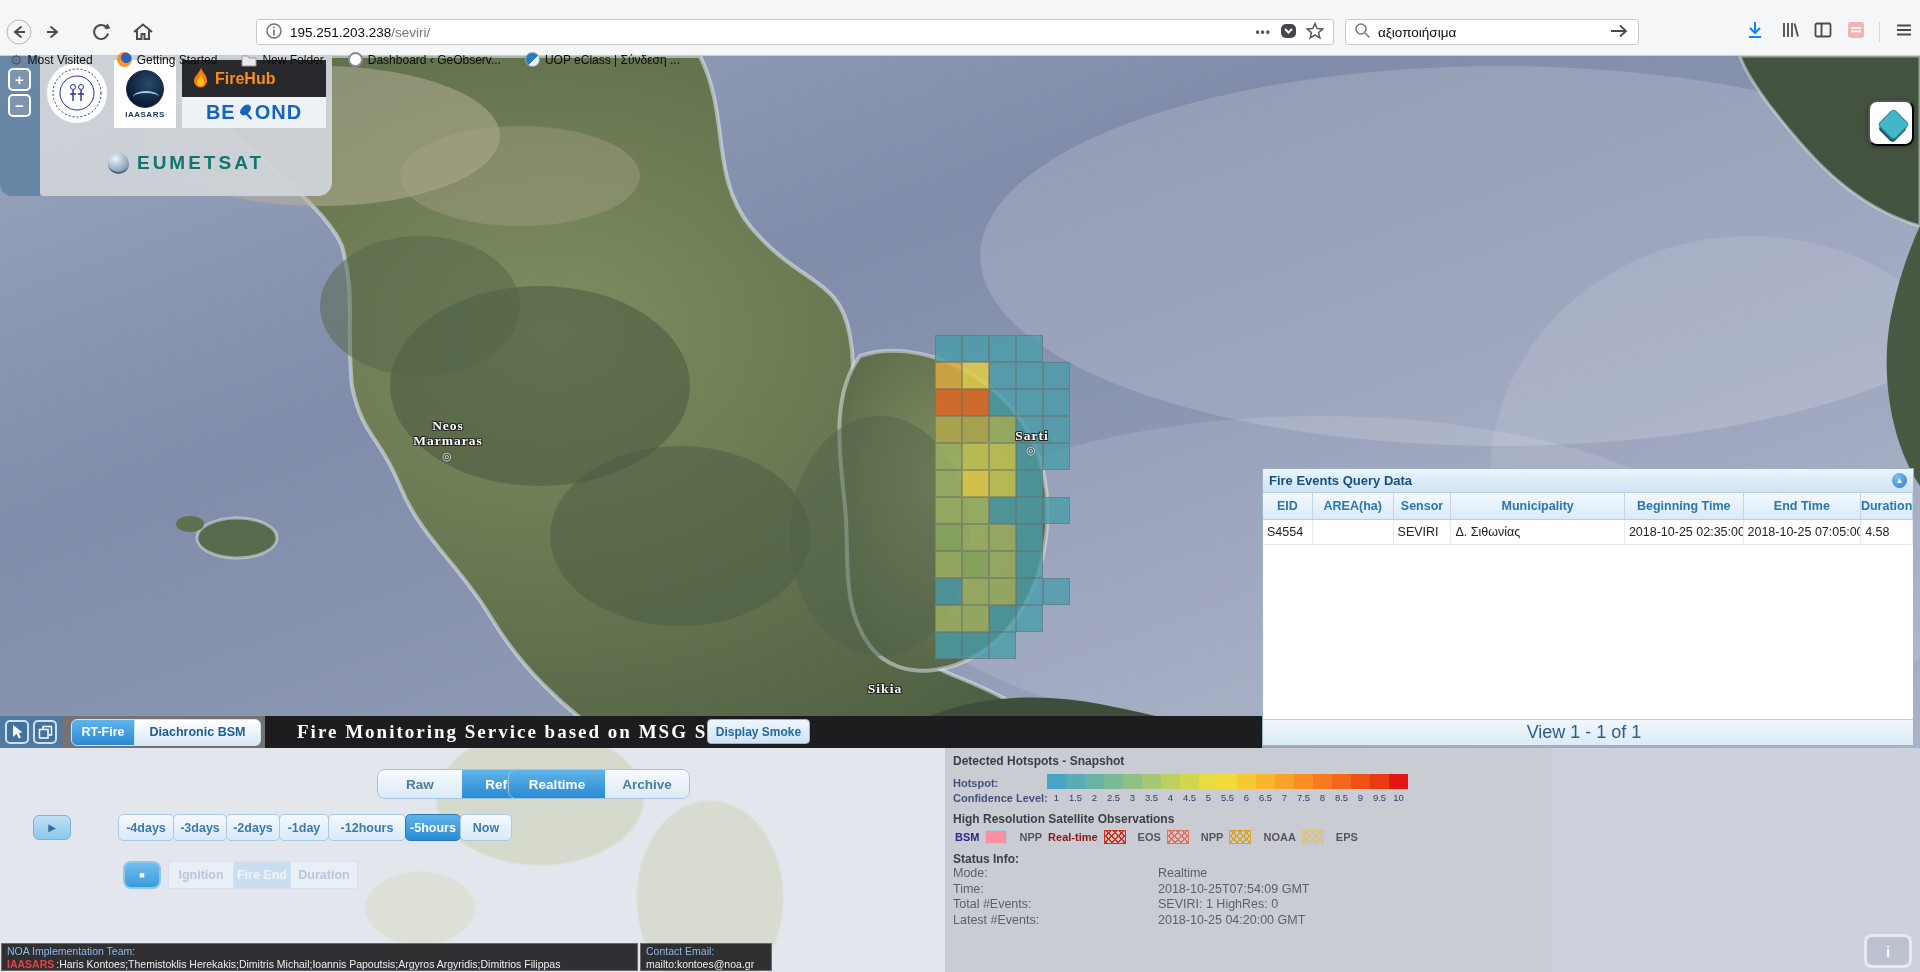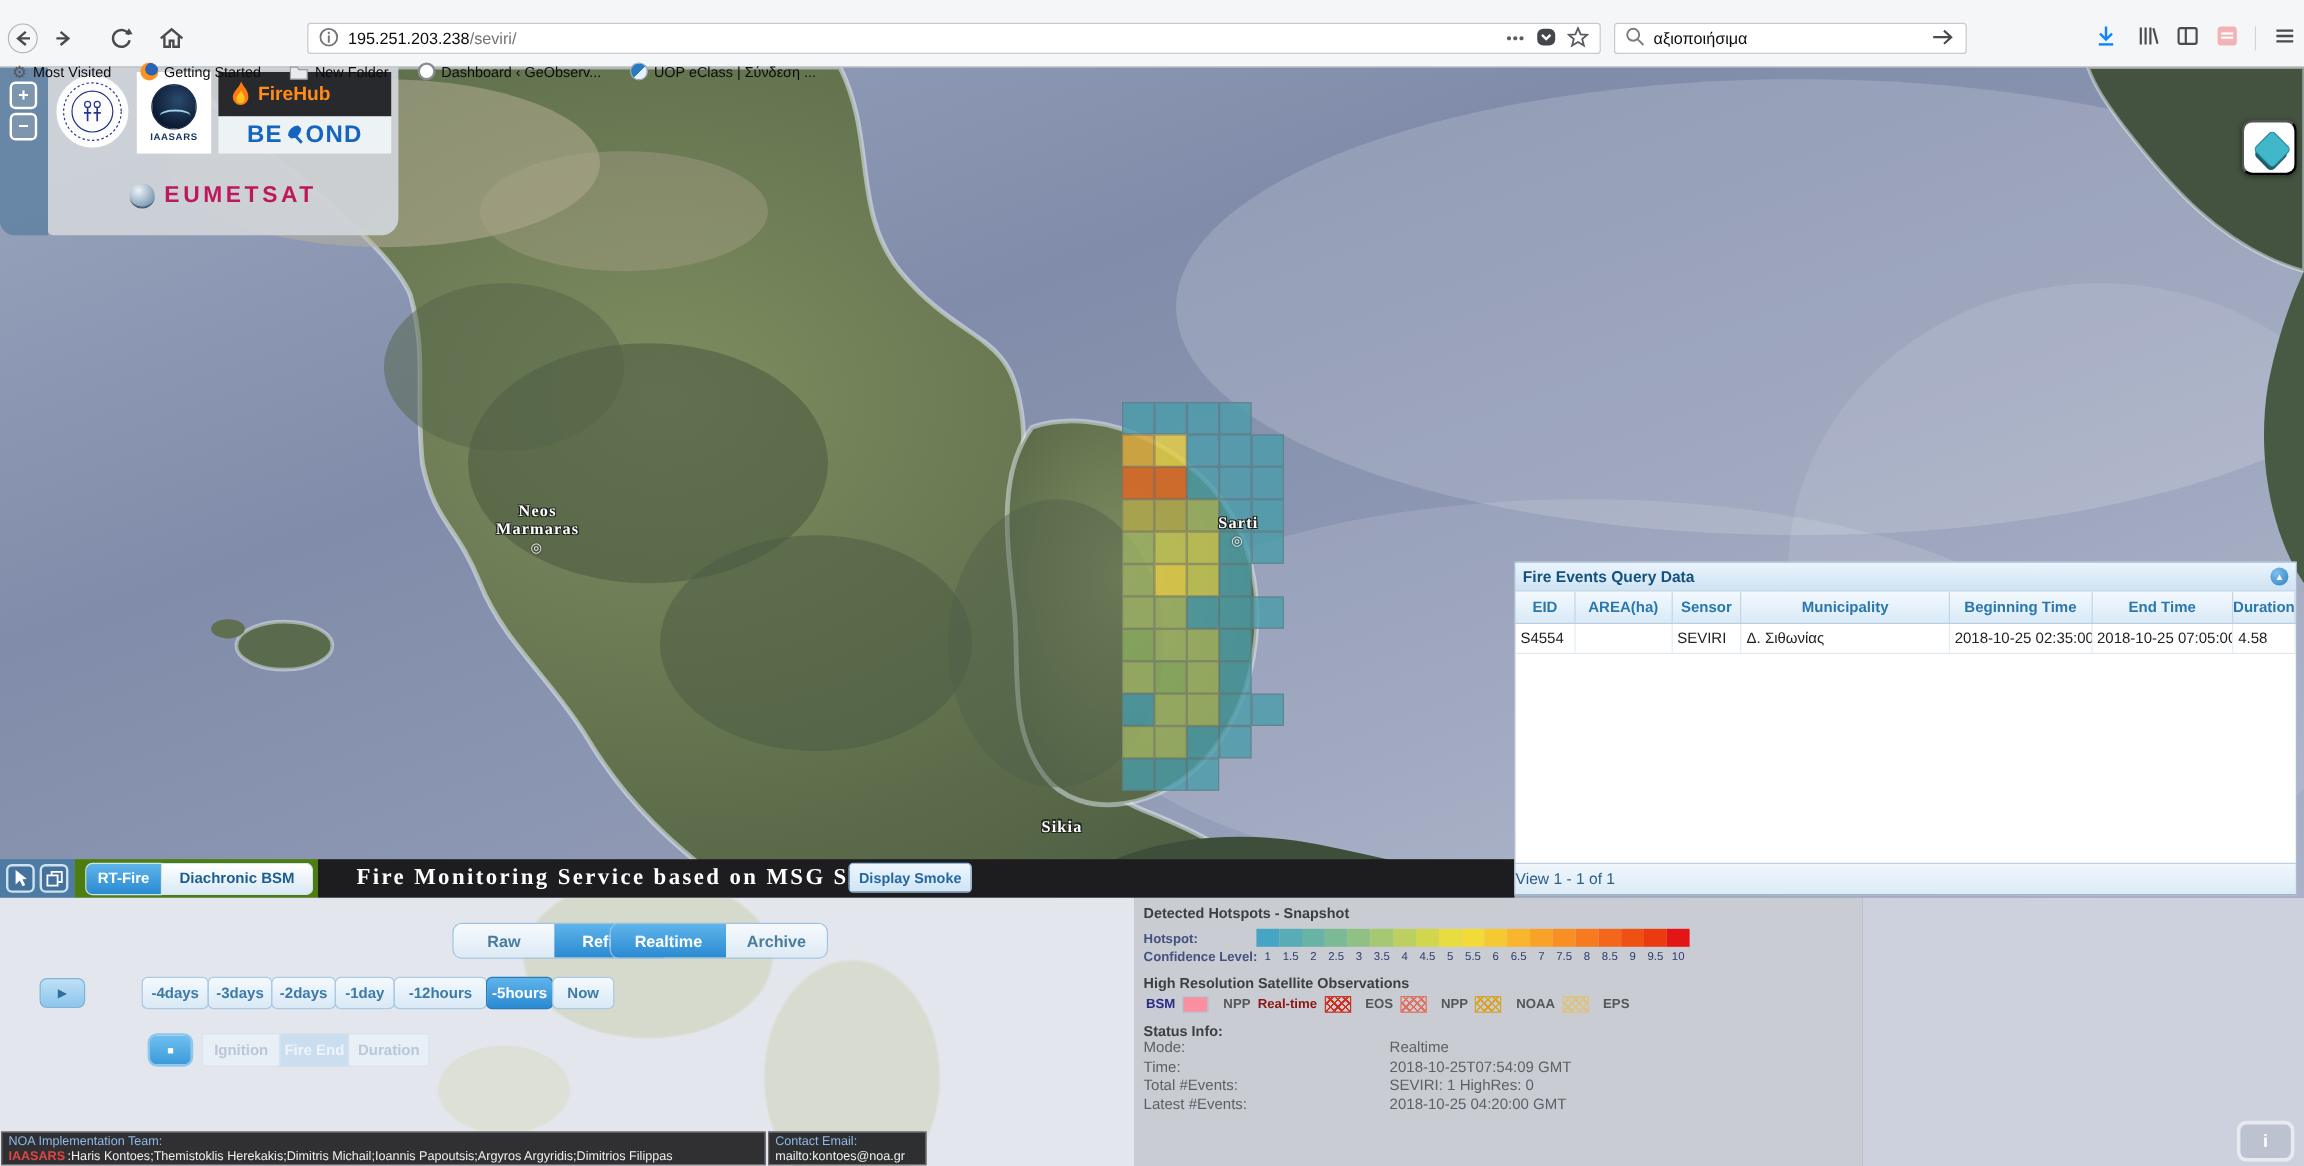--- a/index.html
+++ b/index.html
@@ -47,49 +47,49 @@
   .iaasars-tile { width:62px; height:68px; background:#fff; display:flex; flex-direction:column; align-items:center; justify-content:center; gap:2px; }
   .iaasars-circle { width:38px; height:38px; border-radius:50%; background:radial-gradient(circle at 60% 35%, #2a4a6e, #0c1b33 70%); border:1px solid #1b2e4c; position:relative; }
   .iaasars-circle::after { content:""; position:absolute; left:6px; top:20px; width:26px; height:10px; border-radius:50%; border-top:2px solid #9fd4e8; }
   .iaasars-text { font-size:8px; font-weight:bold; color:#14325c; letter-spacing:0.5px; }
   .logo-col { flex:1; display:flex; flex-direction:column; }
   .firehub { height:37px; background:#27292c; display:flex; align-items:center; gap:5px; padding-left:10px; }
   .firehub-text { color:#ff8c1a; font-weight:bold; font-size:16px; }
   .beyond { height:31px; background:rgba(241,245,248,0.9); display:flex; align-items:center; justify-content:center; font-weight:800; font-size:20px; color:#1565c0; letter-spacing:1px; }
   .eumetsat-row { height:34px; display:flex; align-items:center; justify-content:center; gap:8px; margin-top:16px; }
   .globe { width:21px; height:21px; border-radius:50%; background:radial-gradient(circle at 35% 30%, #eef3f8, #9fb4c8 55%, #5f7f9e); border-bottom:2px solid #46627e; }
-  .eumetsat-text { font-size:19px; font-weight:bold; color:#be185d; letter-spacing:3px; }
+  .eumetsat-text { font-size:19px; font-weight:bold; color:#0f766e; letter-spacing:3px; }
 
   .layers-btn { position:absolute; left:1868px; top:44px; width:46px; height:46px; background:#fff; border-radius:9px; box-shadow:0 1px 4px rgba(0,0,0,0.4); }
   .layers-btn::before { content:""; position:absolute; left:12px; top:16px; width:21px; height:21px; transform:rotate(45deg); border-radius:4px; background:#1f5d6b; }
   .layers-btn::after { content:""; position:absolute; left:12px; top:11px; width:21px; height:21px; transform:rotate(45deg); border-radius:4px; background:#41b7ca; border:1px solid #2a8a9c; }
 
   
   .toolbar { position:absolute; left:0; top:716px; width:1262px; height:32px; display:flex; z-index:20; }
   .tb-left { width:62px; background:#4d7ba4; position:relative; }
   .mini-btn { position:absolute; top:4px; width:24px; height:24px; background:#44729c; border:2px solid #cfe0ee; border-radius:5px; display:flex; align-items:center; justify-content:center; }
-  .tb-tabs { width:203px; background:#4d7c0f; display:flex; align-items:center; }
+  .tb-tabs { width:203px; background:#737373; display:flex; align-items:center; }
   .tab-btn { height:27px; font-weight:bold; font-size:12.5px; border:1px solid #cfe3f2; }
   .tab-active { width:64px; margin-left:9px; background:linear-gradient(#5fb4ea,#2a8ad2); color:#fff; border-radius:6px 0 0 6px; }
   .tab-idle { width:126px; background:linear-gradient(#ffffff,#d8e8f5); color:#1b5e92; border-radius:0 6px 6px 0; border-left:none; }
   .tb-dark { flex:1; background:#1d1d1f; position:relative; display:flex; align-items:center; }
   .tb-title { margin-left:32px; color:#fff; font-family:"Liberation Serif",serif; font-weight:bold; font-size:19px; letter-spacing:2px; }
   .display-smoke { position:absolute; left:442px; top:3px; width:103px; height:25px; background:linear-gradient(#eef6fd,#cfe4f4); border:1px solid #8fb6d6; border-radius:4px; color:#2468a0; font-weight:bold; font-size:12px; }
 
   
   .fire-panel { position:absolute; left:1262px; top:468px; width:652px; height:278px; background:#eef4fa; border:1px solid #9ab4c8; z-index:30; display:flex; flex-direction:column; }
   .fp-title { height:24px; background:linear-gradient(#eaf4fd,#cfe3f3); border-bottom:1px solid #b5cde0; display:flex; align-items:center; padding:0 6px; }
   .fp-title-text { font-size:13px; font-weight:bold; color:#15517e; }
   .fp-collapse { margin-left:auto; width:15px; height:15px; border-radius:50%; background:radial-gradient(circle at 35% 30%, #7cc0ee, #2f7fc0); color:#fff; font-size:8px; line-height:15px; text-align:center; border:none; }
   .fp-head { display:flex; height:27px; background:linear-gradient(#f3f9fe,#d9eaf7); border-bottom:1px solid #b9cfe0; }
   .fp-hcell { font-size:12.5px; font-weight:bold; color:#2a77ae; border-right:1px solid #c3d6e5; display:flex; align-items:center; justify-content:center; overflow:hidden; white-space:nowrap; }
   .fp-row { display:flex; height:25px; background:#fff; border-bottom:1px solid #dfe8f0; }
   .fp-cell { font-size:12.5px; color:#222; border-right:1px solid #e4ecf3; display:flex; align-items:center; padding:0 4px; overflow:hidden; white-space:nowrap; }
   .fp-body { flex:1; background:#fff; }
-  .fp-pager { height:26px; background:linear-gradient(#f0f6fc,#dcebf6); border-top:1px solid #bcd2e2; display:flex; align-items:center; justify-content:flex-start; padding-right:8px; font-size:13px; color:#2b5f8a; }
+  .fp-pager { height:26px; background:linear-gradient(#f0f6fc,#dcebf6); border-top:1px solid #bcd2e2; display:flex; align-items:center; justify-content:center; padding-right:8px; font-size:18px; color:#2b5f8a; }
   .c0{width:50px}.c1{width:81px}.c2{width:58px}.c3{width:174px}.c4{width:119px}.c5{width:118px}.c6{width:52px}
 
   
   .bottom { position:absolute; left:0; top:748px; width:1920px; height:224px; z-index:15; display:flex; }
   .bp-left { width:945px; position:relative; background:
       radial-gradient(ellipse 170px 110px at 540px 50px, #d6dacd 0 60%, transparent 62%),
       radial-gradient(ellipse 120px 160px at 710px 150px, #d8dcd0 0 60%, transparent 62%),
       radial-gradient(ellipse 90px 60px at 420px 160px, #dde0d6 0 60%, transparent 62%),
       #e3e7ed; }
   .bp-legend { width:607px; background:#c9cdd3; position:relative; font-size:12px; }

